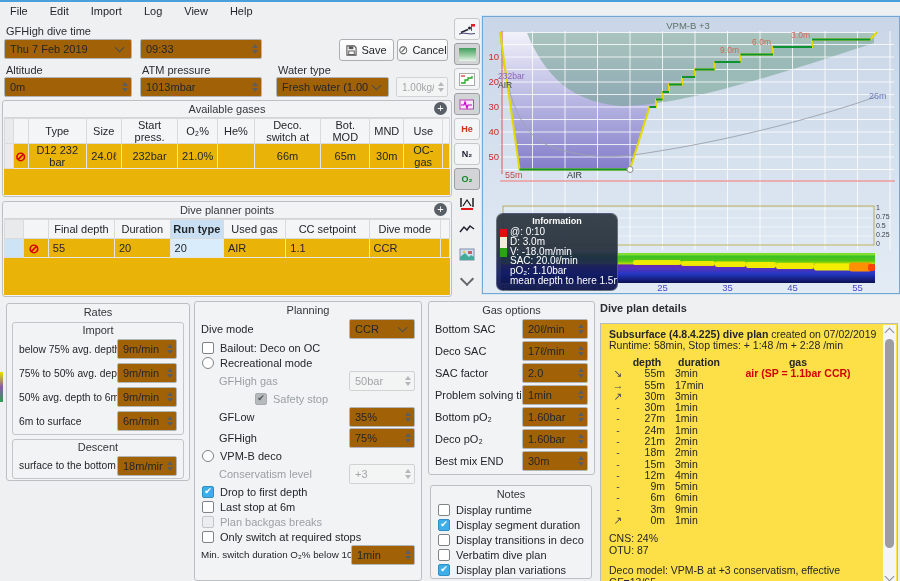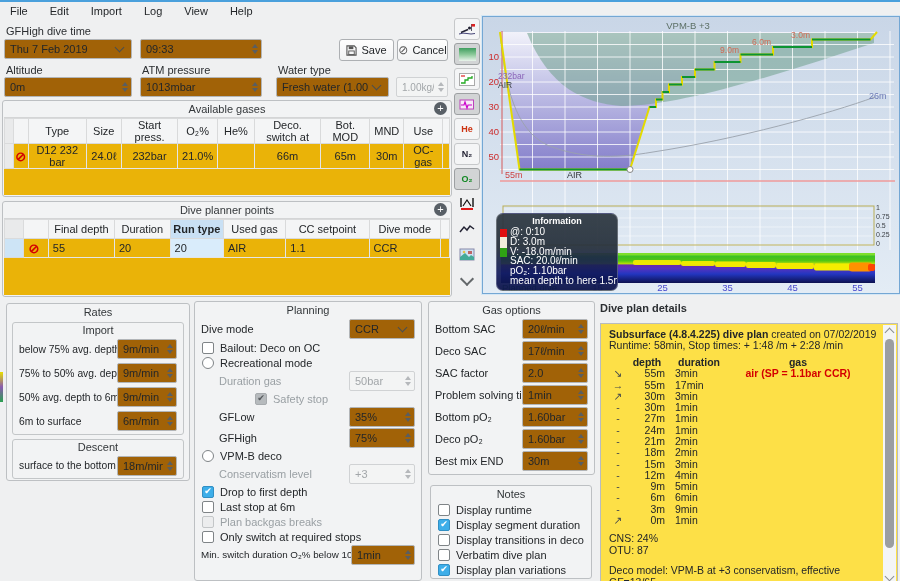--- a/index.html
+++ b/index.html
@@ -495,21 +495,21 @@
     </div>
     <div class="crow" style="height:15px;">
         <span class="cb"></span>
         <span>Bailout: Deco on OC</span>
       </div>
     <div class="crow" style="height:15px;">
         <span class="radio"></span>
         <span>Recreational mode</span>
       </div>
     <div class="prow" style="height:21px;padding-left:24px;">
-      <span class="plabel glabel">Duration gas</span>
+      <span class="plabel glabel">GFHigh gas</span>
       <div class="spin dis" style="width:66px;flex:none;">
           <span class="sval">50bar</span>
           <span class="sarrows">
             <i class="sa-up"></i>
             <i class="sa-dn"></i>
           </span>
         </div>
     </div>
     <div class="crow" style="height:15px;padding-left:60px;">
         <span class="cb dis checked"></span>

